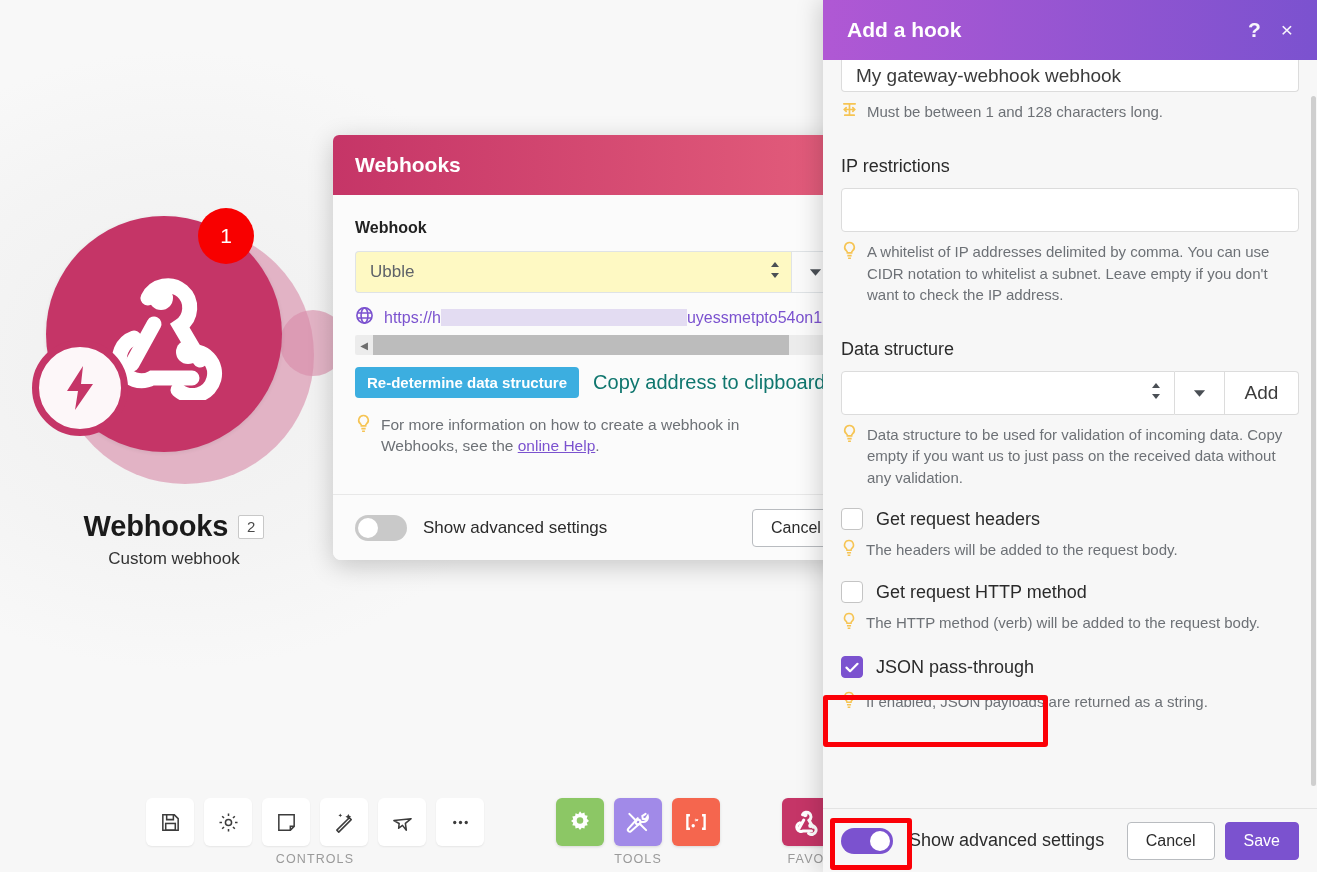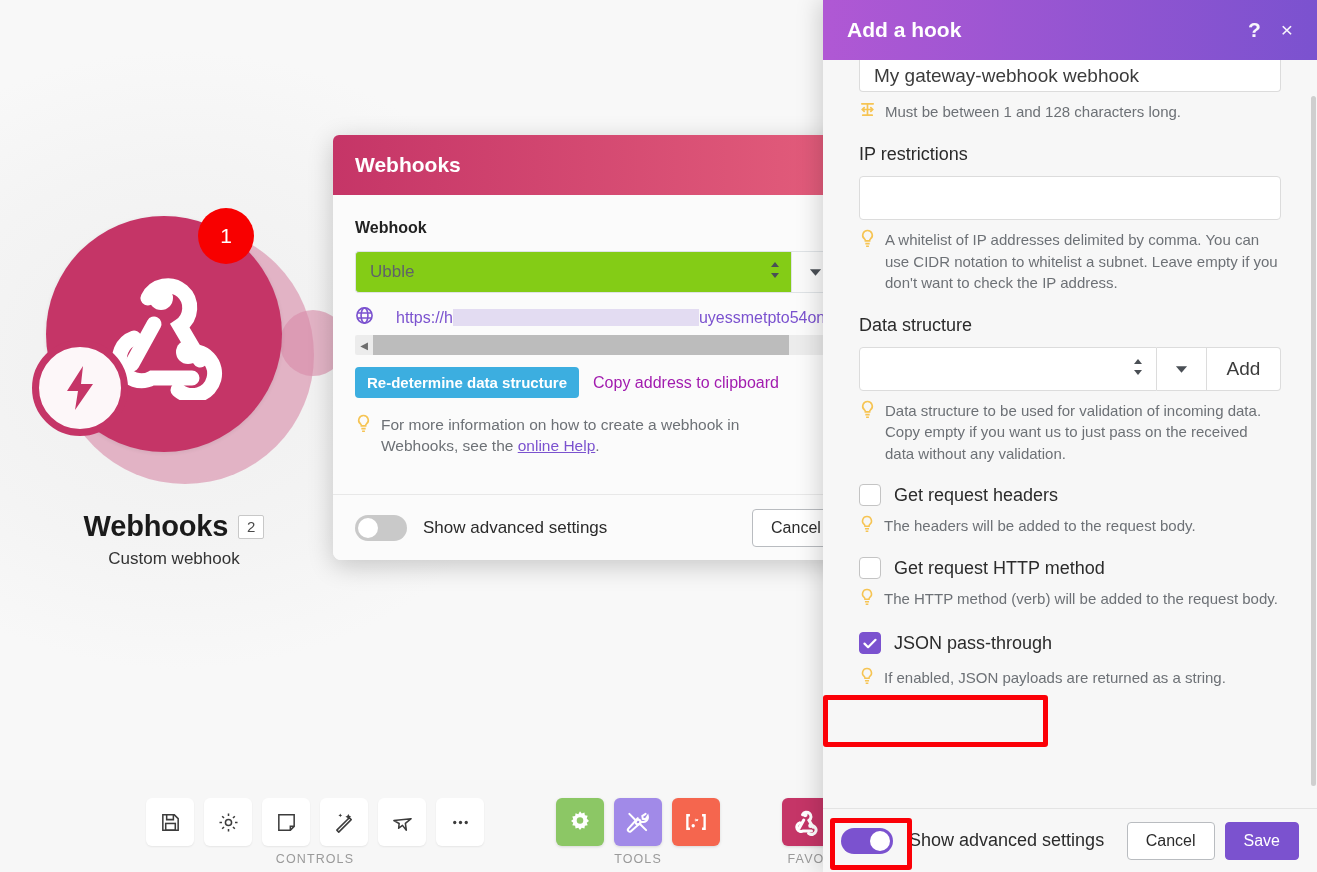--- a/index.html
+++ b/index.html
@@ -96,53 +96,53 @@
     display: flex; align-items: center; padding: 0 22px; color: #fff;
   }
   .dlg-head-title { font-size: 21px; font-weight: bold; flex: 1; }
   .head-icons { display: flex; align-items: center; gap: 20px; }
   .head-ico { color: #fff; opacity: .95; cursor: pointer; display:flex; align-items:center; }
   .dlg-body { padding: 24px 22px 0 22px; }
   .field-label { font-size: 16px; font-weight: bold; color: #222; margin-bottom: 14px; }
 
   .select-row { display: flex; align-items: stretch; height: 42px; }
   .sel-main {
-    flex: 1; background: #84cc16; border: 1px solid #dfe3e6; border-right: none;
+    flex: 1; background: #fef9c3; border: 1px solid #dfe3e6; border-right: none;
     border-radius: 4px 0 0 4px; display: flex; align-items: center;
     padding: 0 10px 0 14px; font-size: 17px; color: #5f6369;
   }
   .sel-main .sel-val { flex: 1; }
   .sel-caret-btn {
     width: 48px; background: #fafafa; border: 1px solid #dfe3e6;
     display: flex; align-items: center; justify-content: center;
   }
   .sel-add-btn {
     min-width: 72px; background: #fafafa; border: 1px solid #dfe3e6; border-left: none;
     border-radius: 0 4px 4px 0; display: flex; align-items: center; justify-content: center;
     font-size: 17px; color: #444; padding: 0 14px;
   }
-  .url-row { display: flex; align-items: center; gap: 22px; margin-top: 13px; }
+  .url-row { display: flex; align-items: center; gap: 10px; margin-top: 13px; }
   .url-text {
     font-size: 16px; color: #7b52cf; white-space: nowrap; overflow: hidden;
     display: flex; align-items: center;
   }
   .redact { display: inline-block; width: 246px; height: 17px; background: #e3dcf2; vertical-align: middle; }
   .hscroll {
     margin-top: 6px; height: 20px; display: flex; align-items: center;
     background: #ececec; border-radius: 2px;
   }
   .hs-arrow { width: 18px; text-align: center; color: #6e6e6e; font-size: 10px; }
   .hs-track { flex: 1; height: 20px; background: #ececec; position: relative; }
   .hs-thumb { position: absolute; left: 0; top: 0; height: 20px; width: 80%; background: #bcbcbc; }
   .link-row { margin-top: 12px; display: flex; align-items: center; gap: 14px; }
   .btn-redetermine {
     background: #3caee0; color: #fff; font-size: 15px; font-weight: bold;
     padding: 7px 12px; border-radius: 4px;
   }
-  .link-plain { font-size: 16px; color: #a21caf; }
+  .link-plain { font-size: 20px; color: #0f766e; }
   .hint { display: flex; gap: 9px; margin-top: 16px; }
   .hint-txt { font-size: 15.5px; color: #6d7176; line-height: 1.38; max-width: 390px; }
   .hint-link { color: #7b52cf; }
   .dlg-foot {
     position: absolute; left: 0; bottom: 0; width: 100%; height: 66px;
     border-top: 1px solid #e8e8e8; background: #fbfbfb;
     display: flex; align-items: center; padding: 0 22px;
   }
   .toggle {
     width: 52px; height: 26px; border-radius: 13px; background: #c9c9c9;
@@ -167,31 +167,31 @@
     background: #f7f7f7; box-shadow: -4px 0 22px rgba(0,0,0,.17);
     z-index: 10; overflow: hidden;
   }
   .panel-head {
     height: 60px; background: linear-gradient(90deg,#b058d4 0%, #7b52cf 100%);
     display: flex; align-items: center; padding: 0 24px; color: #fff;
   }
   .panel-title { font-size: 21px; font-weight: bold; flex: 1; }
   .panel-scroll {
     position: absolute; left: 0; top: 60px; right: 0; bottom: 64px;
-    padding: 0 36px; overflow: hidden;
+    padding: 0 18px; overflow: hidden;
   }
   .p-input {
     width: 100%; height: 44px; background: #fff; border: 1px solid #dcdcdc;
     border-radius: 4px; font-size: 19px; color: #3b3b3b; padding: 0 14px;
     font-family: "Liberation Sans", sans-serif;
   }
   .p-input.name-clip { height: 32px; border-top: none; border-radius: 0 0 4px 4px; }
   .p-hint { display: flex; gap: 9px; margin-top: 9px; }
   .p-hint-txt { font-size: 15px; color: #6d7176; line-height: 1.42; }
-  .p-label { font-size: 18px; color: #2b2b2b; margin-top: 22px; margin-bottom: 11px; }
+  .p-label { font-size: 18px; color: #2b2b2b; margin-top: 34px; margin-bottom: 11px; }
   .p-select-row { display: flex; align-items: stretch; height: 44px; }
   .p-sel-main {
     flex: 1; background: #fff; border: 1px solid #dcdcdc; border-radius: 4px 0 0 4px;
     display: flex; align-items: center; padding: 0 12px;
     font-size: 17px; color: #4a4a4a;
   }
   .p-sel-main .sv { flex: 1; }
   .p-caret {
     width: 50px; background: #fff; border: 1px solid #dcdcdc; border-left: none;
     display: flex; align-items: center; justify-content: center;

